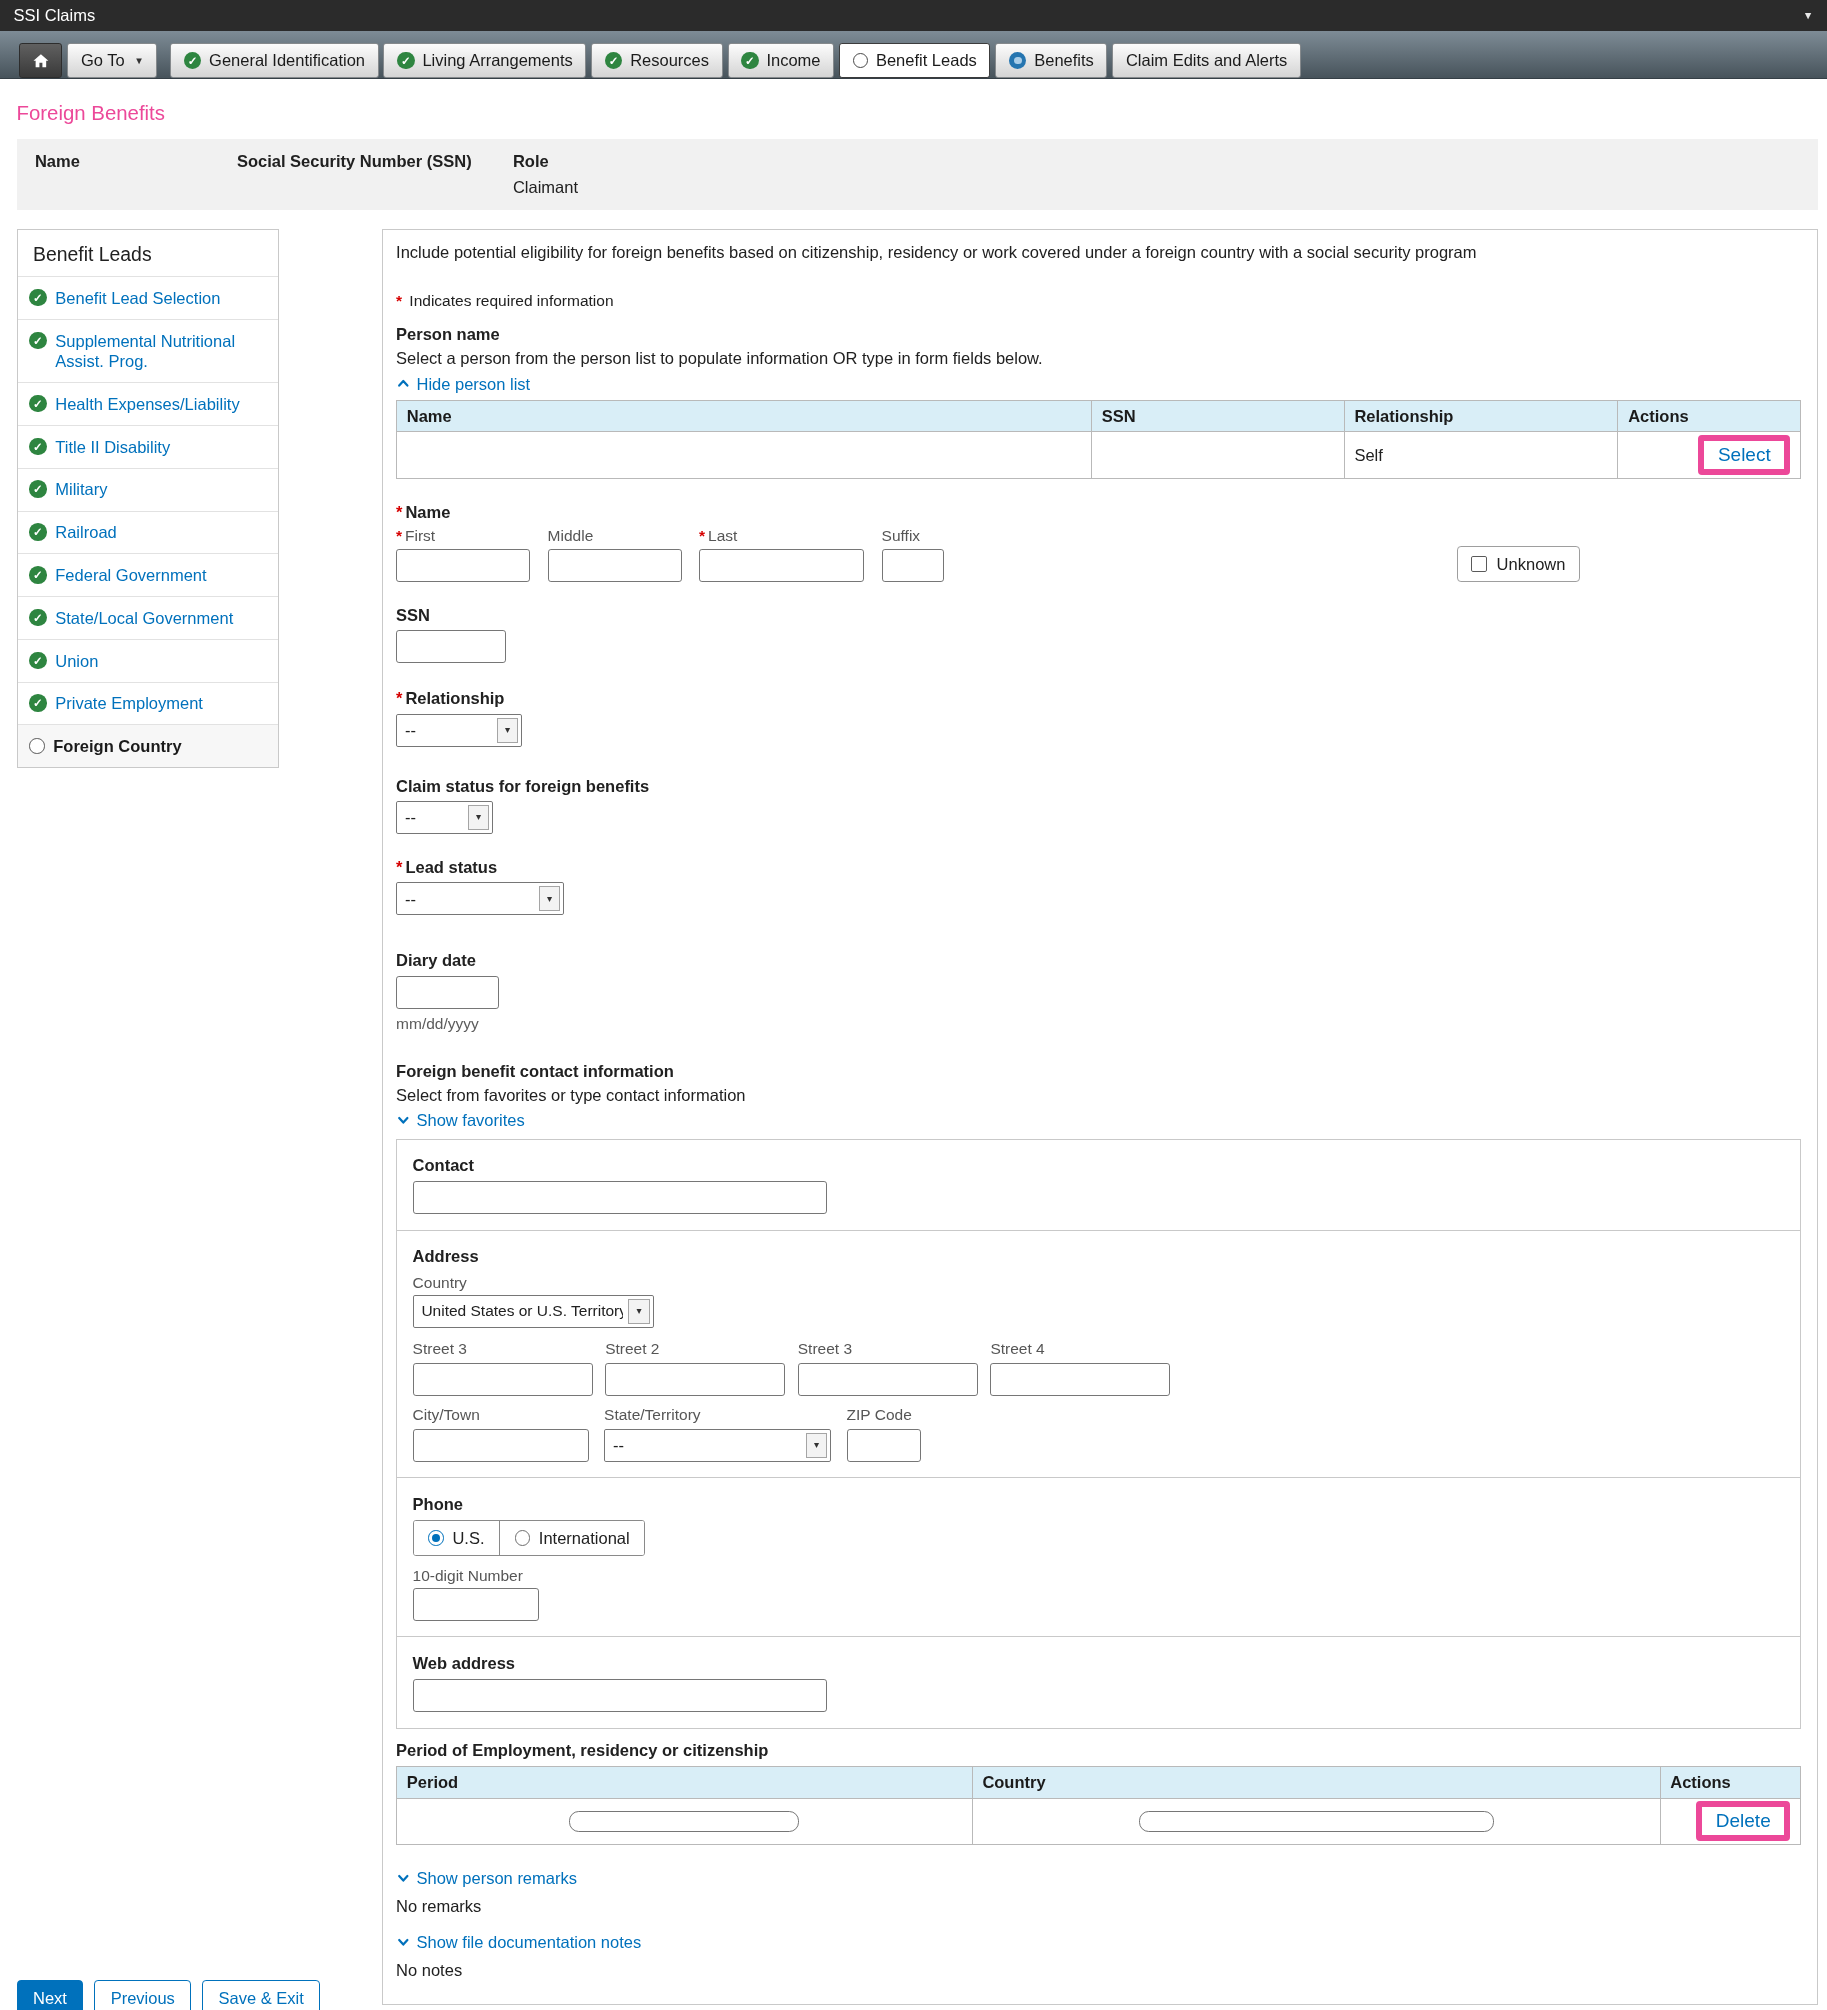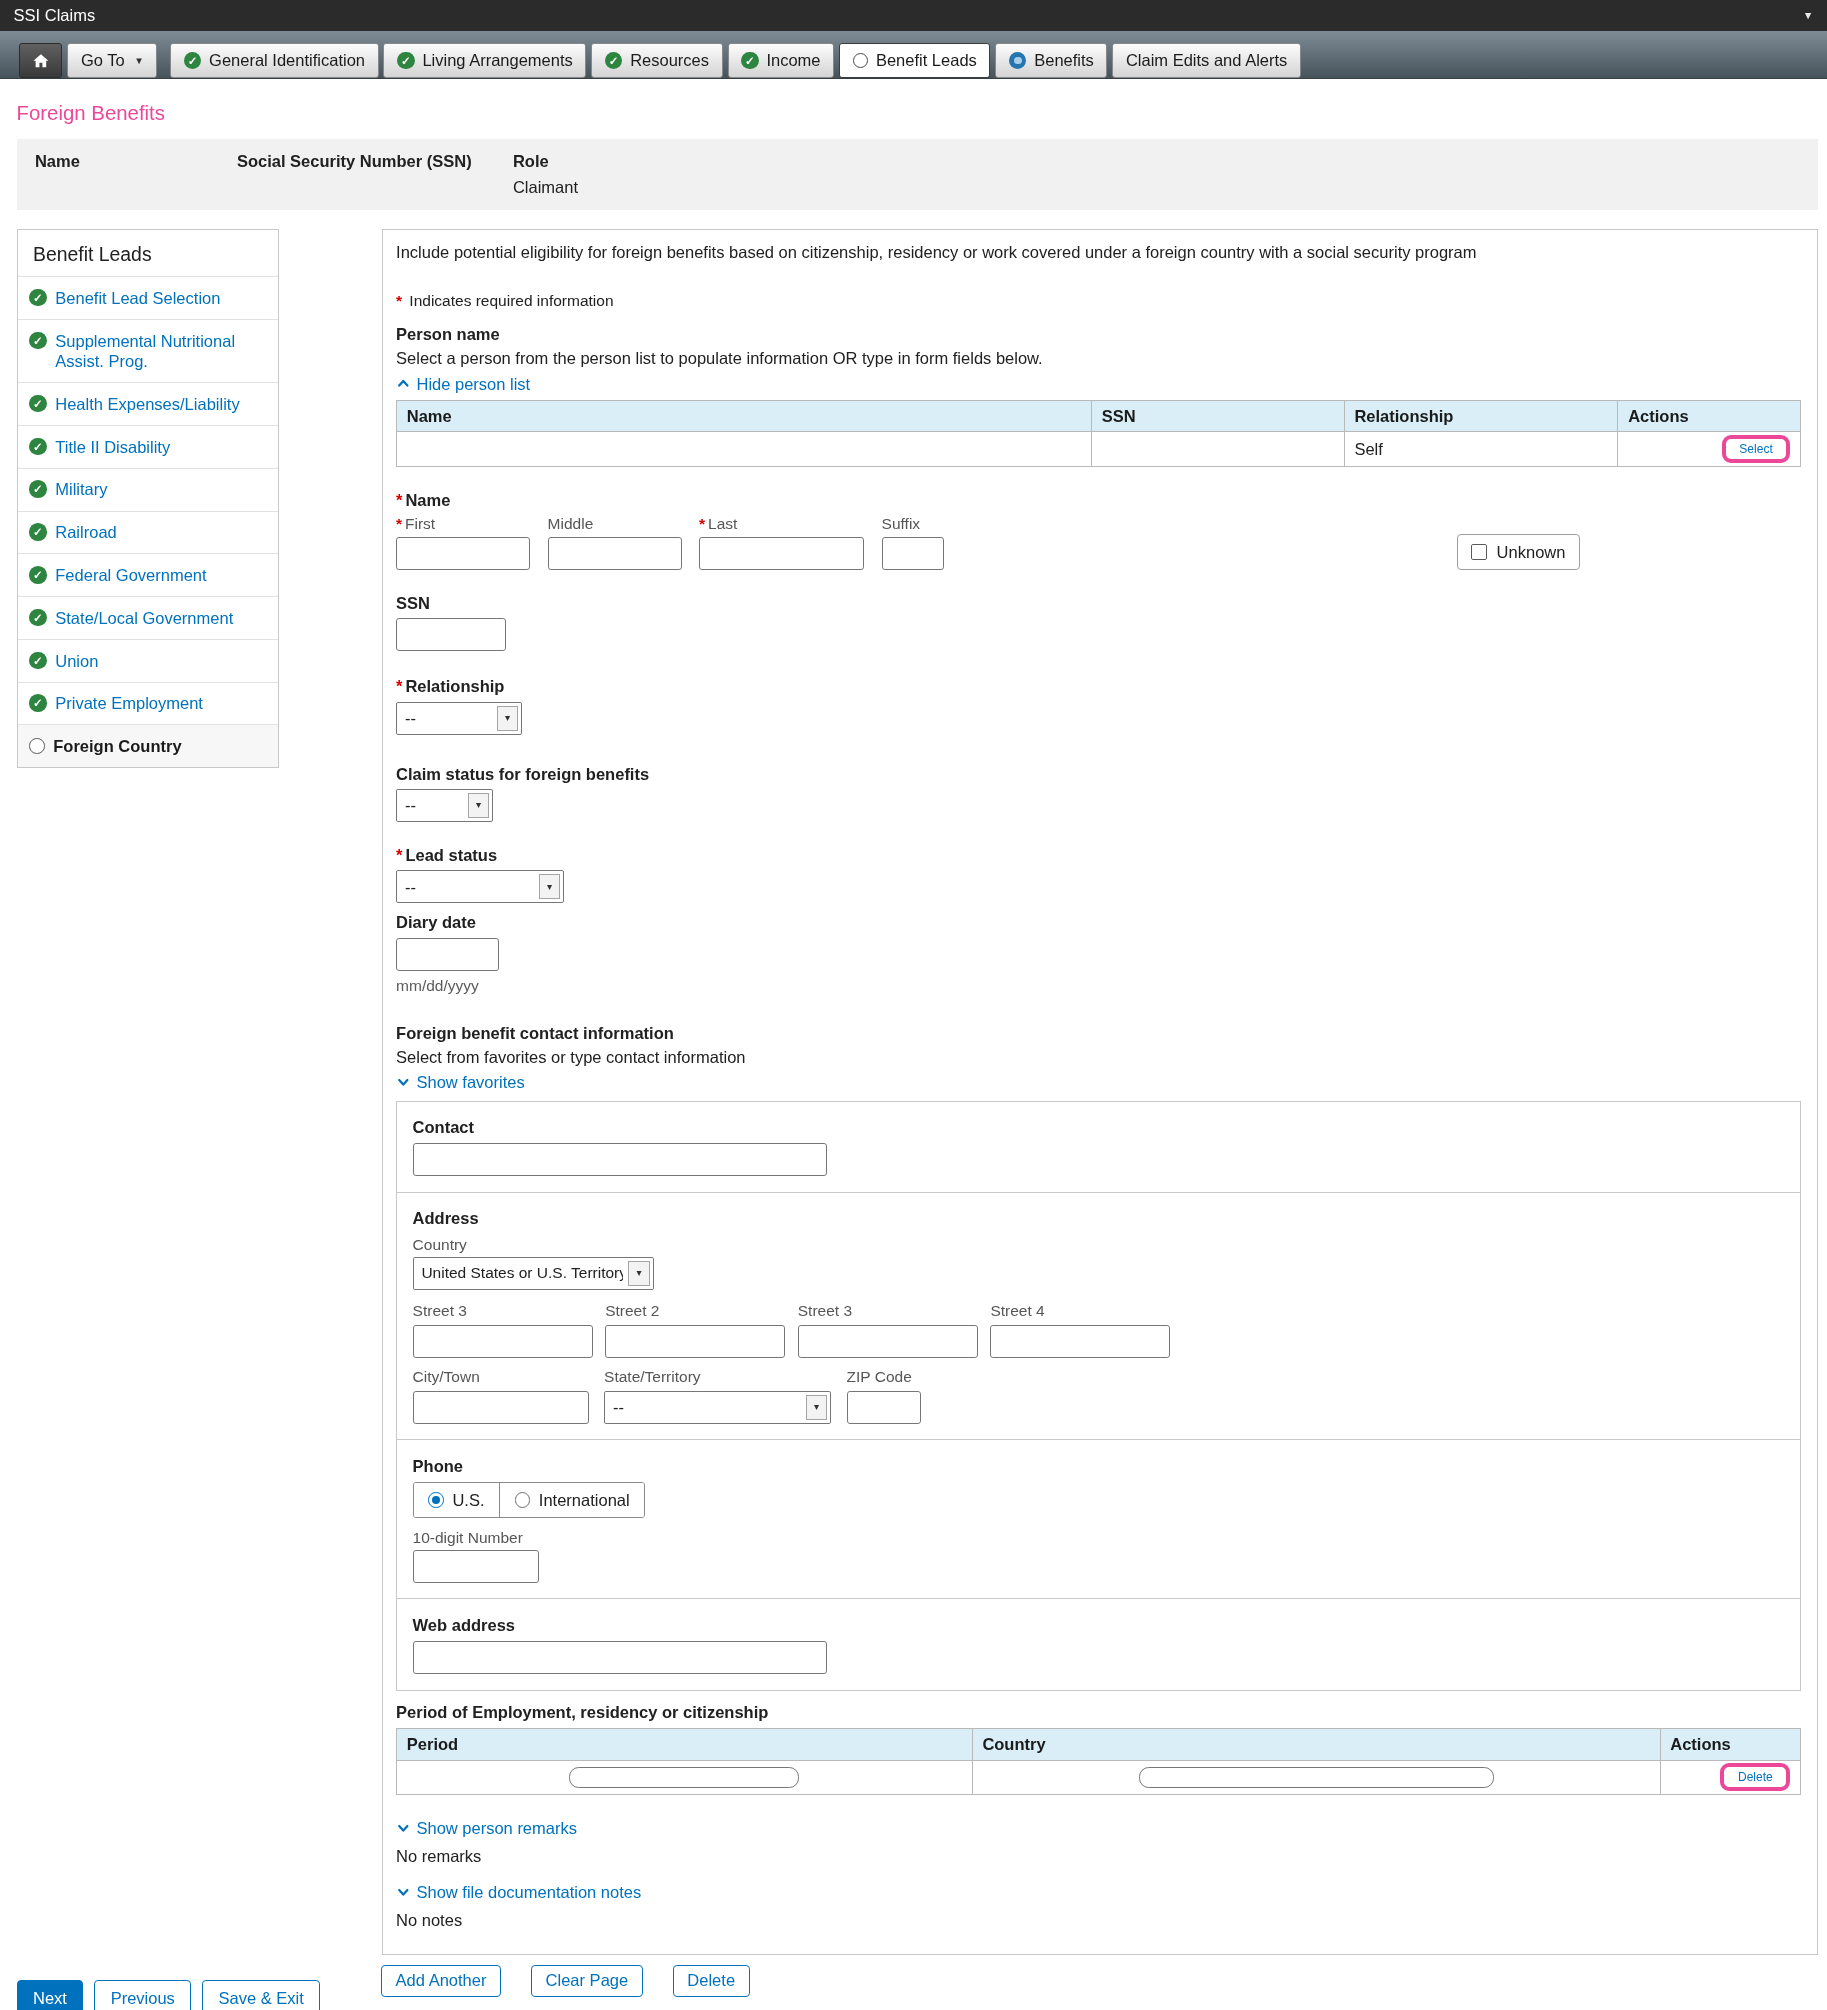--- a/index.html
+++ b/index.html
@@ -59,21 +59,21 @@
   .sel{display:flex;align-items:center;justify-content:space-between;border:1px solid #767676;border-radius:1.9px;height:33px;background:#fff;padding:0 2.9px 0 7.8px;cursor:pointer}
   .sel-txt{white-space:nowrap;overflow:hidden}
   .sel-arrow{width:21.3px;height:25px;border:1px solid #a5a5a5;background:#f3f3f3;display:flex;align-items:center;justify-content:center;font-size:8.7px;color:#333;flex:0 0 21.3px;margin-left:5.8px}
   .hint{color:#5c5c5c;font-size:15.5px;line-height:19.4px}
 
   table.grid{width:100%;border-collapse:collapse}
   table.grid th{background:#d9eef7;border:1px solid #b9b9b9;text-align:left;font-size:16.5px;padding:4.9px 9.7px;color:#1b1b1b}
   table.grid td{border:1px solid #b9b9b9;padding:2.9px 9.7px;height:33px}
   .cell-right{text-align:right}
   .cell-center{text-align:center}
-  .btn-sec{font-size:12px;color:#0071bc;background:#fff;border:4px solid #ec4899;border-radius:9px;padding:2.9px 13.6px;cursor:pointer}
+  .btn-sec{font-size:19px;color:#0071bc;background:#fff;border:6px solid #ec4899;border-radius:4px;padding:2.9px 13.6px;cursor:pointer}
   input.pill{height:21.3px;border:1px solid #767676;border-radius:9.7px;background:#fff;padding:0 7.8px;font-size:14.6px}
 
   .cbox{border:1px solid #c9c9c9;margin-top:7.8px}
   .cbox-sec{padding:15.5px 15.5px 15.5px}
   .cbox-sec + .cbox-sec{border-top:1px solid #c9c9c9}
   .frow{display:flex}
   .seg{display:inline-flex;border:1px solid #8a8a8a;border-radius:2.9px;overflow:hidden;height:36px;margin-top:5.8px}
   .seg-cell{display:flex;align-items:center;gap:8.7px;padding:0 14.6px;cursor:pointer;background:#fff}
   .seg-cell + .seg-cell{border-left:1px solid #8a8a8a}
   .radio{width:15.5px;height:15.5px;border-radius:50%;border:1.9px solid #6e6e6e;background:#fff;flex:0 0 15.5px}
@@ -290,21 +290,21 @@
     </div>
 
     <div class="sec-h" style="margin-top:23px">
       <span class="req">*</span><span>Lead status</span>
     </div>
     <div class="sel" style="width:168px;margin-top:4.9px">
       <span class="sel-txt">--</span>
       <span class="sel-arrow">▼</span>
     </div>
 
-    <div class="sec-h" style="margin-top:9px">Diary date</div>
+    <div class="sec-h" style="margin-top:35px">Diary date</div>
     <div style="margin-top:4.9px"><input class="txt" style="width: 103px;"></div>
     <div class="hint" style="margin-top:5.8px">mm/dd/yyyy</div>
 
     <div class="sec-h" style="margin-top:27px">Foreign benefit contact information</div>
     <div style="margin-top:3.9px">Select from favorites or type contact information</div>
     <div class="linkrow" style="margin-top:4.9px">
       <svg class="chev" width="14.6" height="14.6" viewBox="0 0 16 16">
           <polyline points="3.5,5.5 8,10.5 12.5,5.5" fill="none" stroke="#0071bc" stroke-width="2.4" stroke-linecap="round" stroke-linejoin="round"></polyline>
         </svg>
       <span>Show favorites</span>

